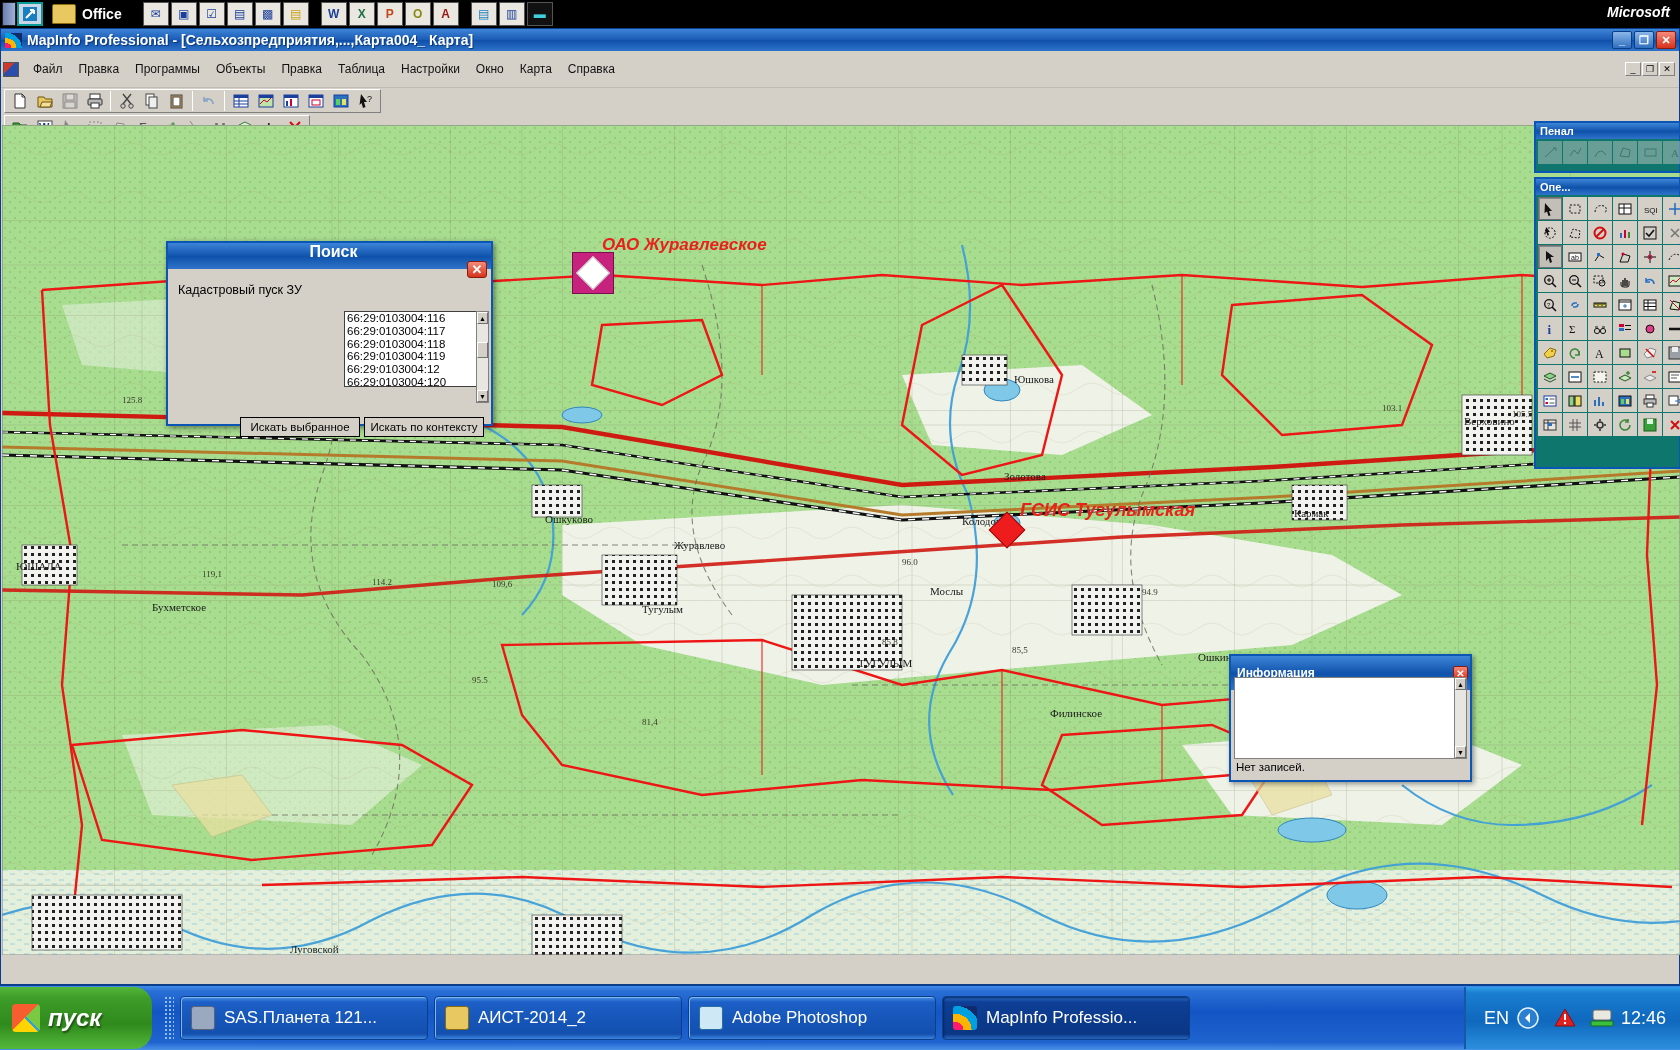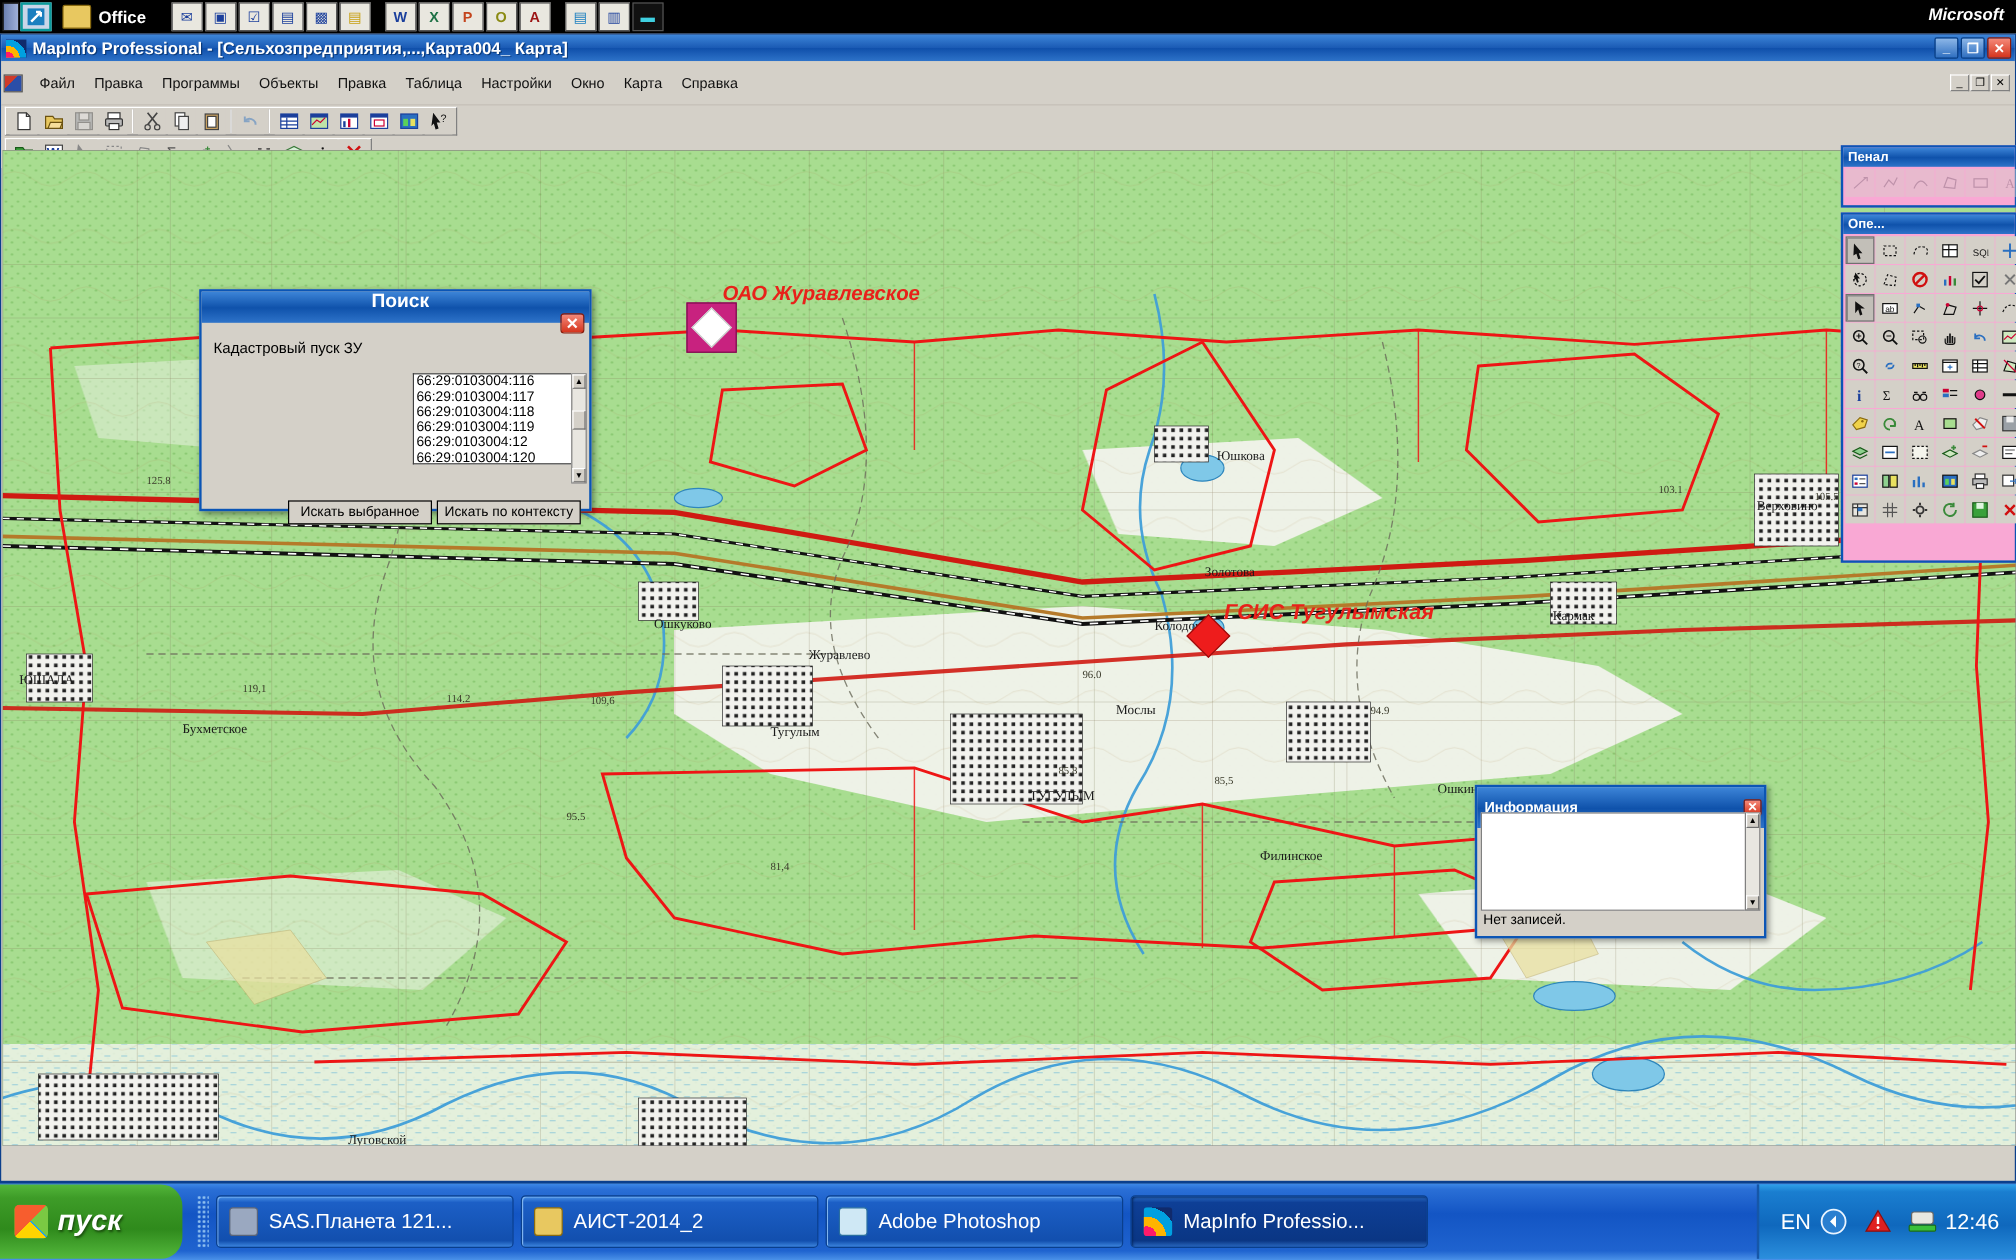--- a/index.html
+++ b/index.html
@@ -215,21 +215,21 @@
     background:#e8e6e0;border:1px solid #808080;display:flex;flex-direction:column;
     justify-content:space-between;
   }
   #info-status{
     position:absolute;left:3px;bottom:3px;width:222px;height:16px;
     font-size:11.5px;color:#000;padding-left:2px;
   }
 
   
   .float-tb {
-    position:absolute; background:#f9a8d4; border:2px solid #0b55b5;
+    position:absolute; background:#0f766e; border:2px solid #0b55b5;
   }
   .float-tb .ft-title{
     height:16px;background:linear-gradient(180deg,#3d85d8,#0f52ab 52%,#2e73c9);
     color:#fff;font-weight:bold;font-size:11px;
     display:flex;align-items:center;padding-left:4px;
   }
   .ft-grid{ display:grid; grid-template-columns:repeat(2,24px); padding:2px; gap:1px;}
   .ft-btn{
     width:24px;height:23px;background:#d4d0c8;
     border:1px solid #d4d0c8;

